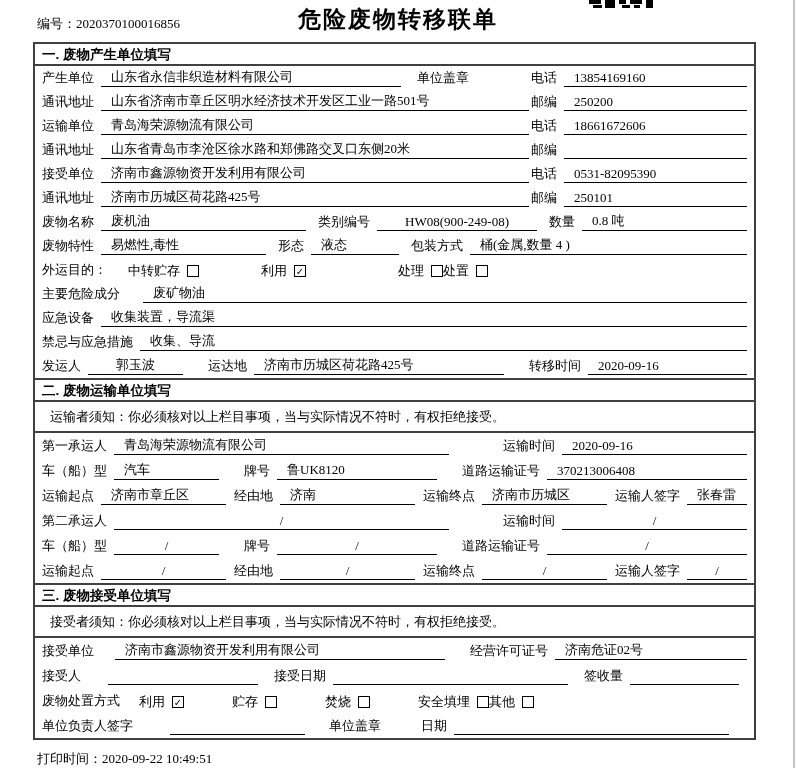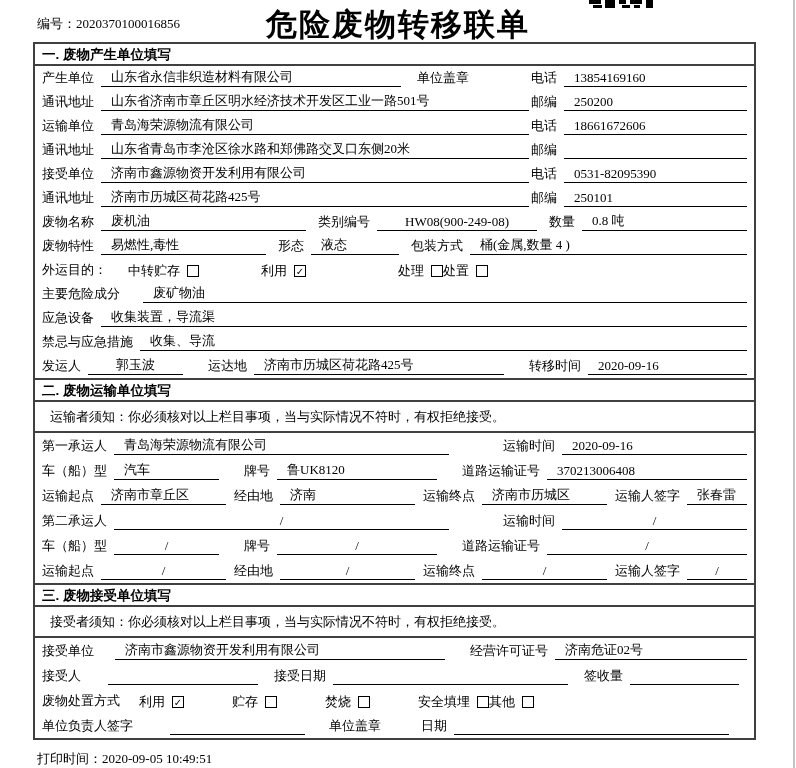--- a/index.html
+++ b/index.html
@@ -5,21 +5,21 @@
   * { box-sizing: border-box; margin: 0; padding: 0; }
   html,body { width: 796px; height: 768px; background: #fff; overflow: hidden; }
   body { position: relative; color: #000;
          font-family: "Liberation Serif", "DejaVu Serif", serif; font-size: 13px; }
   .page-edge { position: absolute; right: 1px; top: 0; bottom: 0; width: 2px; background: #c4c4c4; }
 
   
   .doc-header { position: absolute; top: 0; left: 0; right: 0; height: 42px; }
   .serial { position: absolute; left: 37px; top: 15px; white-space: nowrap; }
   .doc-title { position: absolute; top: 4px; left: 0; width: 100%; text-align: center;
-               font-size: 31px; font-weight: bold; letter-spacing: 2px;
+               font-size: 23px; font-weight: bold; letter-spacing: 2px;
                font-family: "Liberation Sans", "DejaVu Sans", sans-serif; }
   .qr { position: absolute; left: 589px; top: 0; }
 
   
   .form-table { position: absolute; left: 33px; top: 42px; width: 723px;
                 border: 2px solid #404040; background: #fff; }
   .sec + .sec { border-top: 2px solid #404040; }
   .sec-title { height: 22px; line-height: 21px; padding: 0 7px; font-weight: bold;
                font-size: 13.5px; border-bottom: 2px solid #404040;
                font-family: "Liberation Sans", "DejaVu Sans", sans-serif; }
@@ -291,14 +291,14 @@
       <span class="u" style="width:135px;margin-left:30px"></span>
       <span class="lbl ml24">单位盖章</span>
       <span class="sp"></span>
       <span class="lbl">日期</span>
       <span class="u" style="width:275px;margin-right:18px"></span>
     </div>
   </div>
 </div>
 
 <div class="print-line">
-  <span>打印时间：</span><span>2020-09-05 10:49:51</span>
+  <span>打印时间：</span><span>2020-09-22 10:49:51</span>
 </div>
 
 </body></html>

